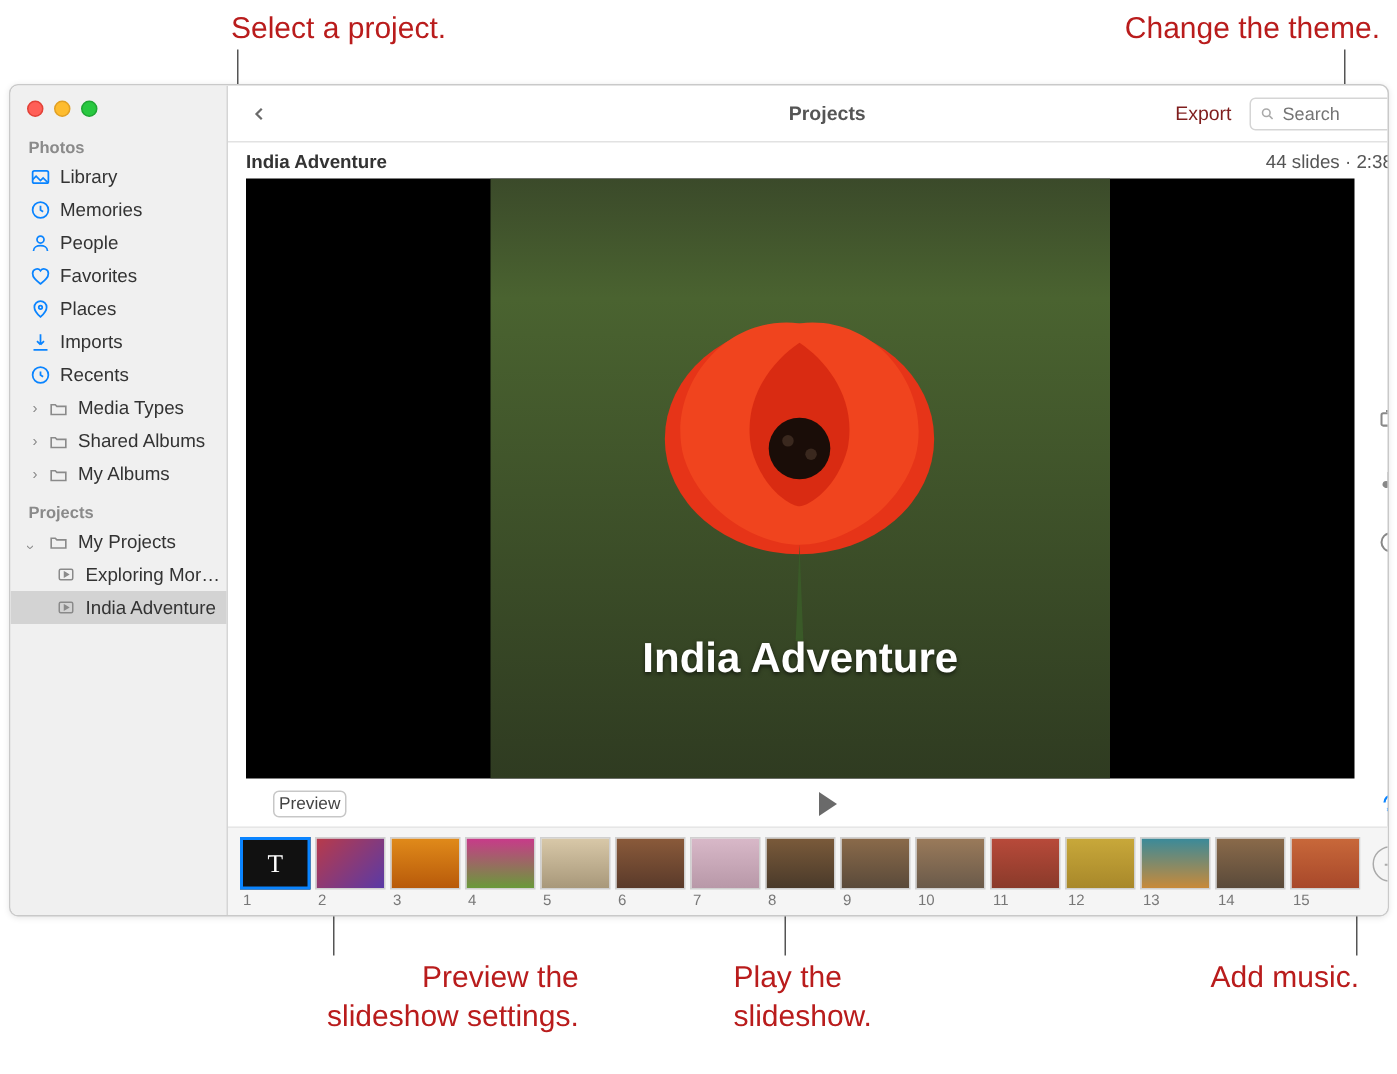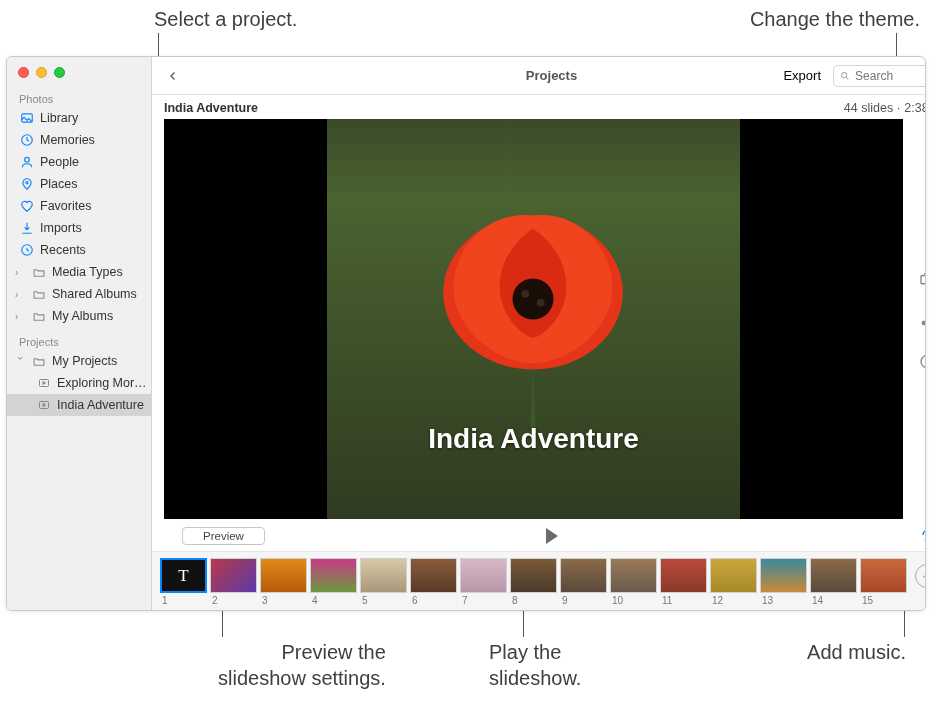--- a/index.html
+++ b/index.html
@@ -9,21 +9,21 @@
     background: #fff;
     width: 931px;
     height: 716px;
     position: relative;
     overflow: hidden;
     color: #333;
   }
   .callout {
     position: absolute;
     font-size: 20px;
-    color: #404040;
+    color: #b91c1c;
     line-height: 1.3;
   }
   .callout-line {
     position: absolute;
     background: #555;
   }
   
   .window {
     position: absolute;
     left: 6px;
@@ -55,30 +55,31 @@
   .traffic span {
     width: 11px; height: 11px; border-radius: 50%; display: block;
   }
   .tl-red { background: #ff5f57; border: 0.5px solid #e24238; }
   .tl-yel { background: #febc2e; border: 0.5px solid #e1a024; }
   .tl-grn { background: #28c840; border: 0.5px solid #20a634; }
   .sb-section-label {
     color: #8a8a8a;
     font-size: 11px;
     padding: 9px 0 2px 12px;
-    font-weight: 400;
+    font-weight: 700;
   }
   .sb-item {
     display: flex;
     align-items: center;
     padding: 3.5px 8px 3.5px 12px;
     gap: 6px;
     cursor: default;
     color: #333;
     white-space: nowrap;
+    text-align: right;
   }
   .sb-item .icon {
     width: 15px; height: 15px;
     display: inline-flex;
     align-items: center; justify-content: center;
     color: #0a84ff;
     font-size: 13px;
   }
   .sb-sub { padding-left: 22px; }
   .sb-sub .icon { color: #8a8a8a; }
@@ -118,21 +119,21 @@
     color: #555;
     font-size: 13px;
   }
   .tb-right {
     margin-left: auto;
     display: flex;
     align-items: center;
     gap: 12px;
   }
   .tb-export {
-    color: #000000;
+    color: #7f1d1d;
     font-size: 13px;
     cursor: pointer;
   }
   .search-box {
     width: 108px;
     height: 22px;
     border: 1px solid #d5d5d5;
     border-radius: 4px;
     display: flex;
     align-items: center;
@@ -214,21 +215,21 @@
     align-items:center;
     padding: 6px 12px 4px 12px;
     height: 32px;
     position: relative;
   }
   .btn-preview {
     background: #fff;
     border: 1px solid #c7c7c7;
     border-radius: 4px;
     font-size: 11.5px;
-    padding: 2px 20px;
+    padding: 2px 3px;
     cursor: pointer;
     position: relative;
     left: 18px;
     color: #444;
   }
   .btn-play {
     position: absolute;
     left: 50%; transform: translateX(-50%);
     width: 0; height: 0;
     border-left: 12px solid #6a6a6a;
@@ -352,33 +353,33 @@
           <svg width="14" height="14" viewBox="0 0 24 24" fill="none" stroke="currentColor" stroke-width="2">
             <circle cx="12" cy="8" r="4"></circle>
             <path d="M4 21c0-4 4-6 8-6s8 2 8 6"></path>
           </svg>
         </span>
       <span>People</span>
     </div>
     <div class="sb-item">
       <span class="icon">
           <svg width="14" height="14" viewBox="0 0 24 24" fill="none" stroke="currentColor" stroke-width="2">
+            <path d="M12 21c-5-4-9-7-9-12a5 5 0 019-3 5 5 0 019 3c0 5-4 8-9 12z"></path>
+          </svg>
+        </span>
+      <span>Favorites</span>
+    </div>
+    <div class="sb-item">
+      <span class="icon">
+          <svg width="14" height="14" viewBox="0 0 24 24" fill="none" stroke="currentColor" stroke-width="2">
             <path d="M12 21s-7-6-7-11a7 7 0 0114 0c0 5-7 11-7 11z"></path>
             <circle cx="12" cy="10" r="2"></circle>
           </svg>
         </span>
       <span>Places</span>
-    </div>
-    <div class="sb-item">
-      <span class="icon">
-          <svg width="14" height="14" viewBox="0 0 24 24" fill="none" stroke="currentColor" stroke-width="2">
-            <path d="M12 21c-5-4-9-7-9-12a5 5 0 019-3 5 5 0 019 3c0 5-4 8-9 12z"></path>
-          </svg>
-        </span>
-      <span>Favorites</span>
     </div>
     <div class="sb-item">
       <span class="icon">
           <svg width="14" height="14" viewBox="0 0 24 24" fill="none" stroke="currentColor" stroke-width="2">
             <path d="M12 3v12m0 0l-4-4m4 4l4-4M4 21h16"></path>
           </svg>
         </span>
       <span>Imports</span>
     </div>
     <div class="sb-item">

